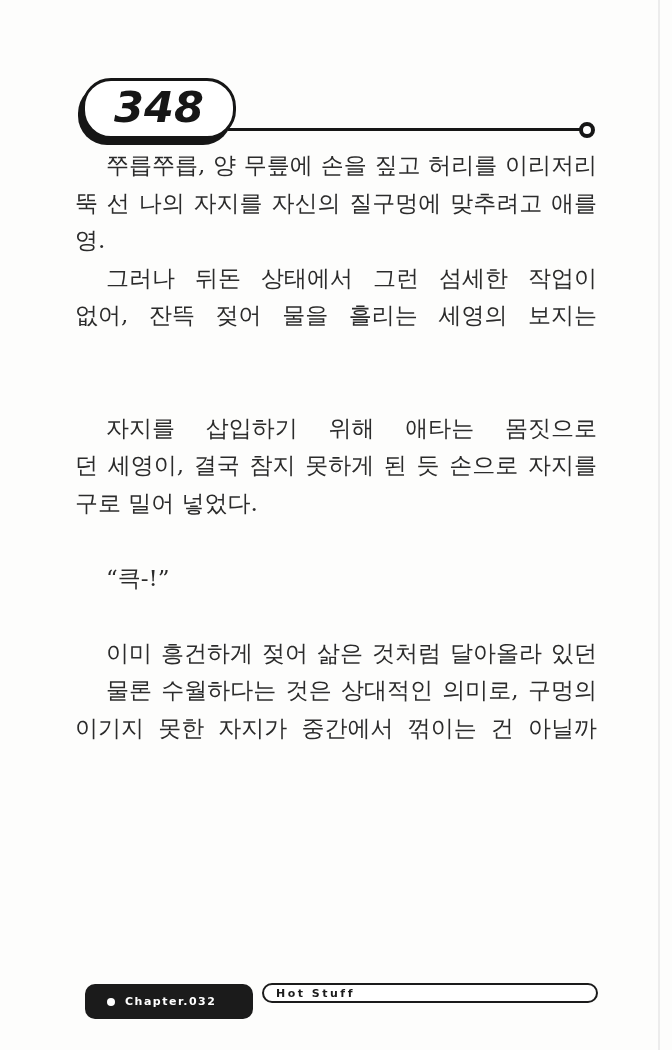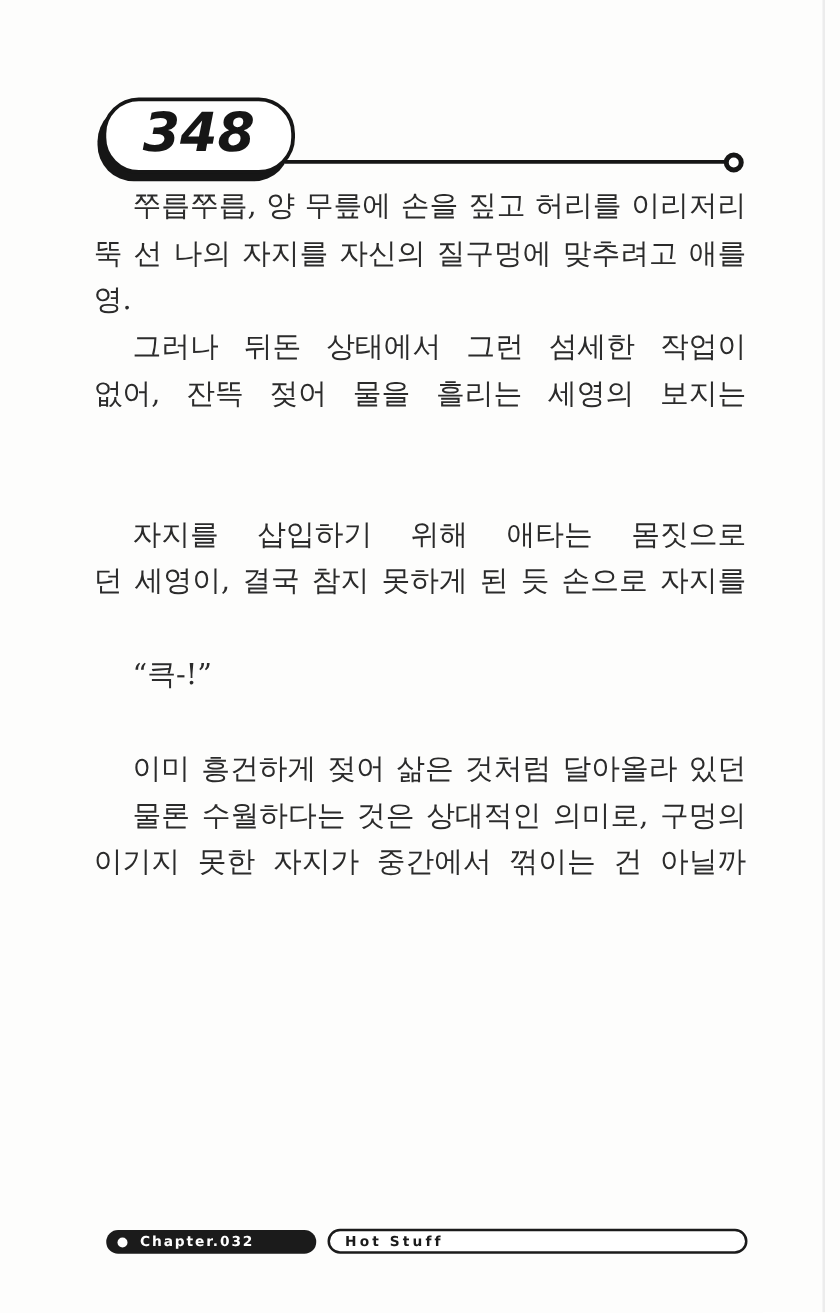--- a/index.html
+++ b/index.html
@@ -92,26 +92,26 @@
     text-align: justify;
     text-align-last: justify;
   }
 
   
   .chapter-pill {
     position: absolute;
     left: 85px;
     top: 984px;
     width: 168px;
-    height: 19px;
+    height: 35px;
     background: var(--pill-black, #1b1b1b);
     border-radius: 10px;
     display: flex;
     align-items: center;
-    padding-left: 9px;
+    padding-left: 22px;
     box-sizing: border-box;
   }
   .chapter-pill .dot {
     width: 8px;
     height: 8px;
     border-radius: 50%;
     background: #ffffff;
     margin-right: 10px;
     flex: 0 0 auto;
   }
@@ -164,20 +164,21 @@
   <main class="text-column">
       <div class="line indent justify">쭈릅쭈릅, 양 무릎에 손을 짚고 허리를 이리저리 틀어, 우</div>
       <div class="line justify">뚝 선 나의 자지를 자신의 질구멍에 맞추려고 애를 쓰는 세</div>
       <div class="line">영.</div>
       <div class="line indent justify">그러나 뒤돈 상태에서 그런 섬세한 작업이 가능할 리도</div>
       <div class="line justify">없어, 잔뜩 젖어 물을 흘리는 세영의 보지는 찐득거리는 소</div>
       <div class="line">&nbsp;</div>
       <div class="line">&nbsp;</div>
       <div class="line indent justify">자지를 삽입하기 위해 애타는 몸짓으로 엉덩이를 돌려대</div>
       <div class="line justify">던 세영이, 결국 참지 못하게 된 듯 손으로 자지를 잡아 질</div>
+      <div class="line">구로 밀어 넣었다.</div>
       <div class="line">&nbsp;</div>
       <div class="line indent">“큭-!”</div>
       <div class="line">&nbsp;</div>
       <div class="line indent justify">이미 흥건하게 젖어 삶은 것처럼 달아올라 있던 보지는,</div>
       <div class="line indent justify">물론 수월하다는 것은 상대적인 의미로, 구멍의 빡빡함을</div>
       <div class="line justify">이기지 못한 자지가 중간에서 꺾이는 건 아닐까 싶은 생각</div>
     </main>
 
   <footer>
     <div class="chapter-pill">

